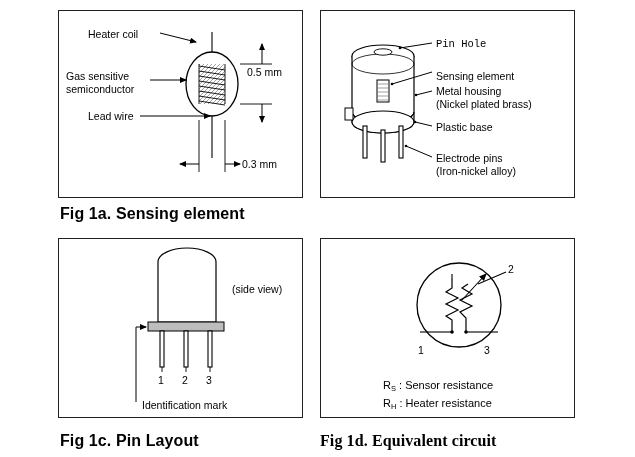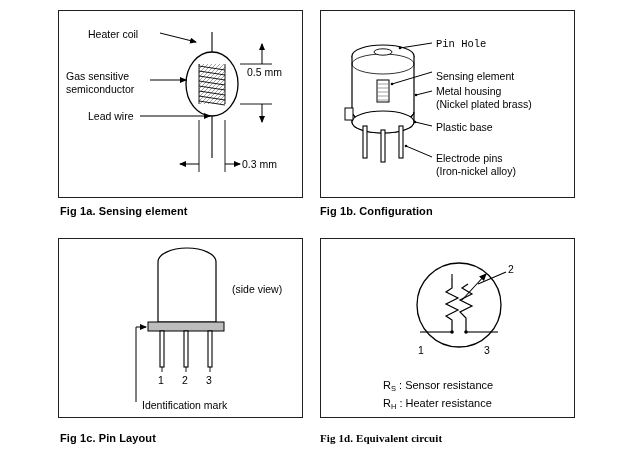--- a/index.html
+++ b/index.html
@@ -27,21 +27,21 @@
     background: #fff;
     box-sizing: border-box;
   }
   .panel-a { left: 58px;  top: 10px;  width: 245px; height: 188px; }
   .panel-b { left: 320px; top: 10px;  width: 255px; height: 188px; }
   .panel-c { left: 58px;  top: 238px; width: 245px; height: 180px; }
   .panel-d { left: 320px; top: 238px; width: 255px; height: 180px; }
 
   .caption {
     position: absolute;
-    font-size: 11px;
+    font-size: 16px;
     font-weight: bold;
     color: #000;
     letter-spacing: 0.1px;
     white-space: nowrap;
   }
   .cap-a { left: 60px;  top: 205px; }
   .cap-b { left: 320px; top: 205px; }
   .cap-c { left: 60px;  top: 432px; }
   .cap-d { left: 320px; top: 432px; font-family: Liberation Serif, serif; }
 
@@ -101,21 +101,20 @@
 
   <div class="lbl" style="left:470px; top:282px; font-weight:bold; font-size:12px;"><span>R</span><span class="sub">S</span></div>
 
   <div class="lbl" style="left:453px; top:312px; font-weight:bold; font-size:12px;"><span>R</span><span class="sub">H</span></div>
 
   <div class="lbl" style="left:383px; top:379px; font-size:11px;"><span style="font-weight:normal;">R</span><span class="sub">S</span><span> : Sensor resistance</span></div>
 
   <div class="lbl" style="left:383px; top:397px; font-size:11px;"><span style="font-weight:normal;">R</span><span class="sub">H</span><span> : Heater resistance</span></div>
 
   <div class="caption cap-a">Fig 1a.  Sensing element</div>
-  <div class="caption cap-b">Fig 1b.  Configuration</div>
   <div class="caption cap-c">Fig 1c.  Pin Layout</div>
   <div class="caption cap-d">Fig 1d.  Equivalent circuit</div>
 
   <svg class="svg-layer" viewBox="0 0 635 457">
     <defs>
       <marker id="arrow" markerWidth="7" markerHeight="7" refX="6" refY="3" orient="auto">
         <path d="M0,0 L7,3 L0,6 z" fill="#000"></path>
       </marker>
       <marker id="arrowback" markerWidth="7" markerHeight="7" refX="1" refY="3" orient="auto">
         <path d="M7,0 L0,3 L7,6 z" fill="#000"></path>

